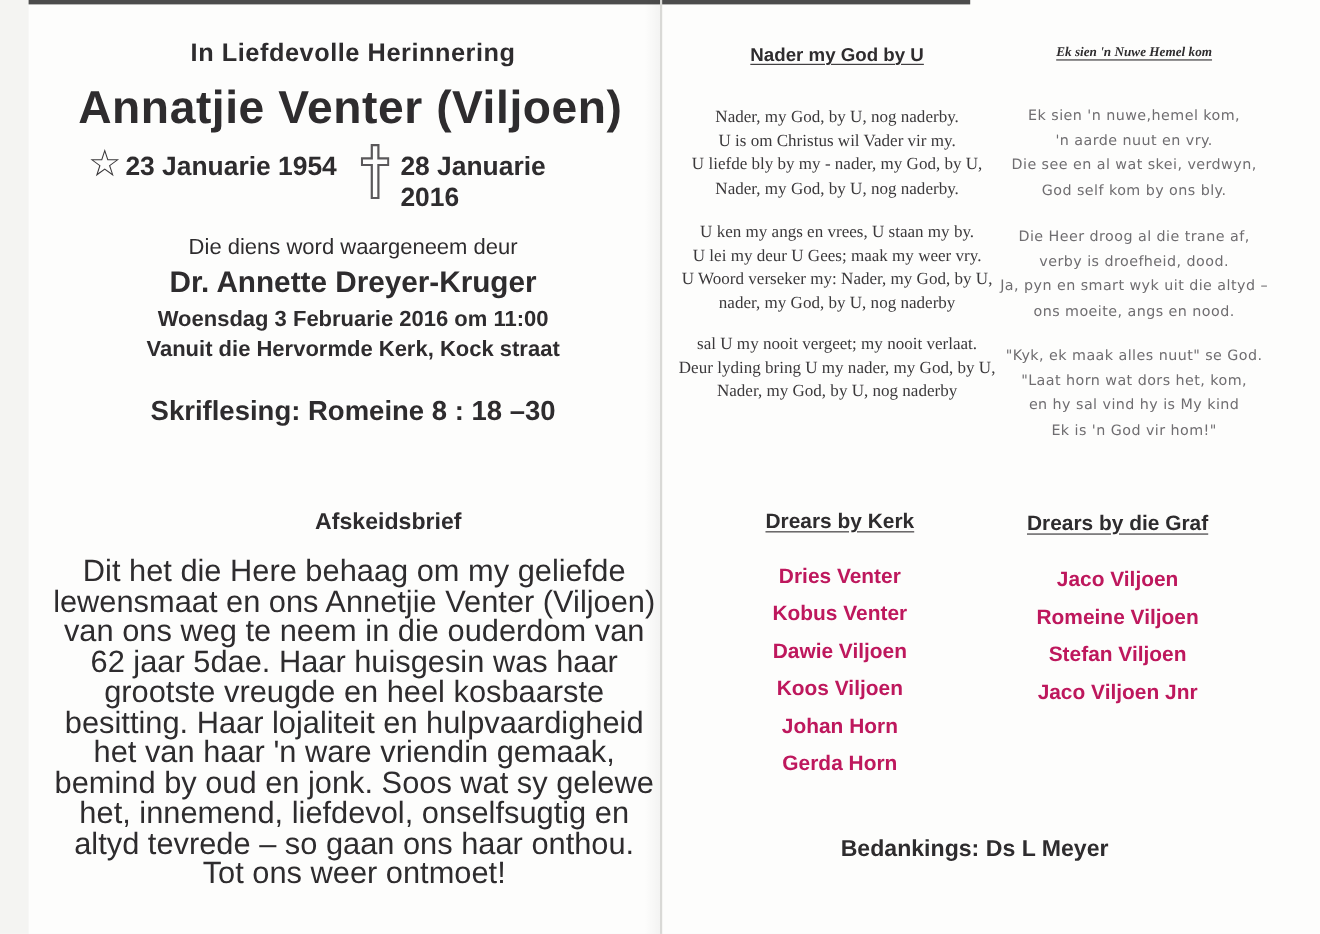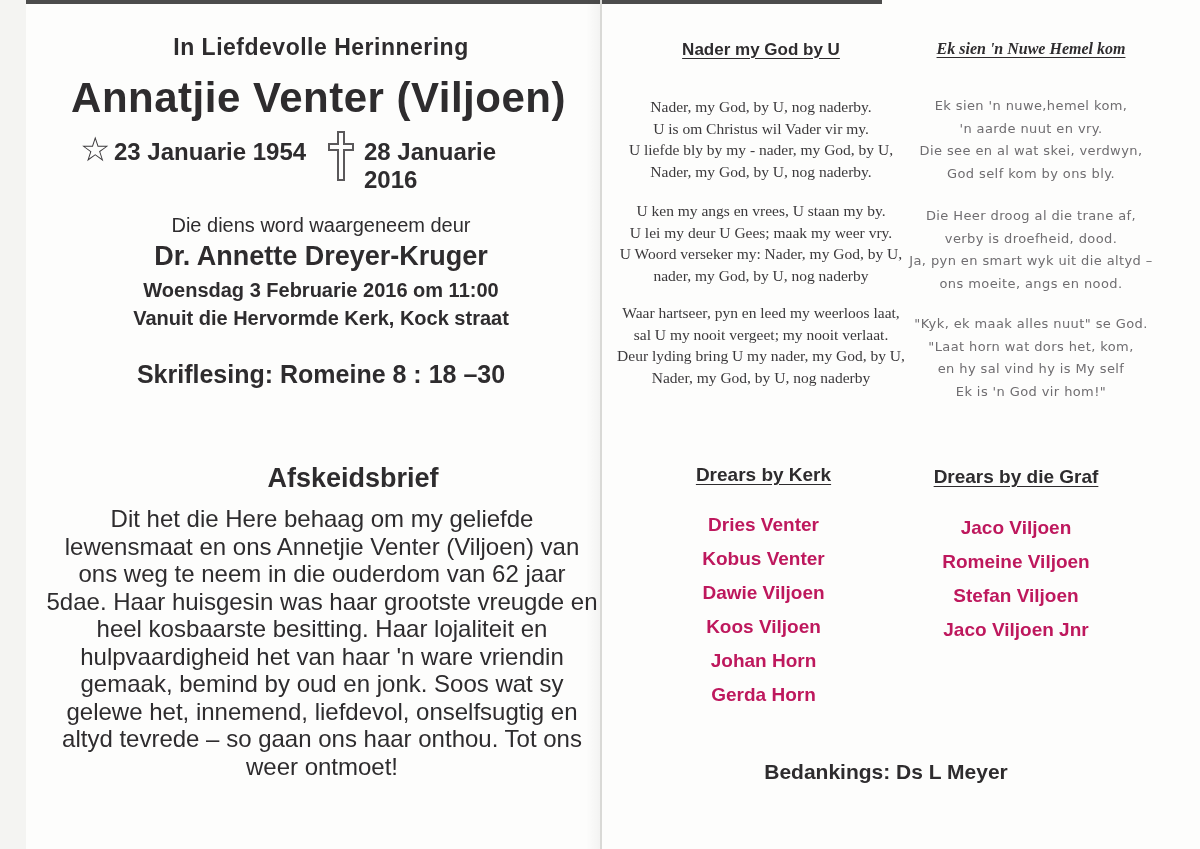--- a/index.html
+++ b/index.html
@@ -32,33 +32,33 @@
   .lp-dates { left: 50px; top: 132px; width: 480px; height: 60px; }
   .star-glyph { left: 4px; top: 0px; font-size: 34px; color: #3a383a; line-height: 34px; }
   .birth-date { left: 38px; top: 6px; font-size: 24px; font-weight: 700; }
   .cross-wrap { left: 252px; top: -2px; }
   .death-date { left: 288px; top: 6px; font-size: 24px; font-weight: 700; }
   .lp-service-intro { left: 0; top: 214px; width: 590px; font-size: 20px; font-weight: 400; }
   .lp-officiant { left: 0; top: 241px; width: 590px; font-size: 27px; font-weight: 700; }
   .lp-datetime { left: 0; top: 279px; width: 590px; font-size: 20px; font-weight: 600; }
   .lp-venue { left: 0; top: 307px; width: 590px; font-size: 20px; font-weight: 600; }
   .lp-scripture { left: 0; top: 360px; width: 590px; font-size: 25px; font-weight: 600; }
-  .lp-farewell-title { left: 0; top: 463px; width: 590px; font-size: 27px; font-weight: 600; padding-left: 32px; }
-  .lp-farewell-body { left: 20px; top: 505px; width: 552px; font-size: 24px; line-height: 27.5px; font-weight: 500; }
+  .lp-farewell-title { left: 0; top: 463px; width: 590px; font-size: 21px; font-weight: 600; padding-left: 32px; }
+  .lp-farewell-body { left: 20px; top: 505px; width: 552px; font-size: 28px; line-height: 27.5px; font-weight: 500; }
 
   
   .h1-title { left: 640px; top: 40px; width: 190px; font-size: 17px; font-weight: 700;
     text-decoration: underline; text-underline-offset: 3px; }
   .hymn1-verse { left: 590px; width: 290px; font-family: "Liberation Serif", serif;
     font-size: 15.5px; line-height: 21.5px; color: #3b393b; }
   .h1v1 { top: 96px; } .h1v2 { top: 200px; } .h1v3 { top: 302px; }
 
   
   .h2-title { left: 880px; top: 40px; width: 250px; font-family: "Liberation Serif", serif;
-    font-style: italic; font-size: 16px; font-weight: 700;
+    font-style: italic; font-size: 12px; font-weight: 700;
     text-decoration: underline; text-underline-offset: 3px; }
   .hymn2-verse { left: 870px; width: 270px; font-family: "DejaVu Sans", sans-serif;
     font-size: 13px; line-height: 22.5px; color: #6f6d70; letter-spacing: 0.4px; }
   .h2v1 { top: 95px; } .h2v2 { top: 205px; } .h2v3 { top: 313px; }
 
   
   .bk-title { left: 640px; top: 464px; width: 195px; font-size: 19px; font-weight: 700;
     text-decoration: underline; text-underline-offset: 3px; }
   .bg-title { left: 890px; top: 466px; width: 200px; font-size: 19px; font-weight: 700;
     text-decoration: underline; text-underline-offset: 3px; }
@@ -115,21 +115,20 @@
       <div>U liefde bly by my - nader, my God, by U,</div>
       <div>Nader, my God, by U, nog naderby.</div>
     </div>
     <div class="abs center hymn1-verse h1v2">
       <div>U ken my angs en vrees, U staan my by.</div>
       <div>U lei my deur U Gees; maak my weer vry.</div>
       <div>U Woord  verseker my: Nader, my God, by U,</div>
       <div>nader, my God, by U, nog naderby</div>
     </div>
     <div class="abs center hymn1-verse h1v3">
-      <div>Waar hartseer, pyn en leed my weerloos laat,</div>
       <div>sal U my nooit vergeet; my nooit verlaat.</div>
       <div>Deur lyding bring U my nader, my God, by U,</div>
       <div>Nader, my God, by U, nog naderby</div>
     </div>
 
     <div class="abs center h2-title">Ek sien 'n Nuwe Hemel kom</div>
     <div class="abs center hymn2-verse h2v1">
       <div>Ek sien 'n nuwe,hemel kom,</div>
       <div>'n aarde nuut en vry.</div>
       <div>Die see en al wat skei, verdwyn,</div>
@@ -137,21 +136,21 @@
     </div>
     <div class="abs center hymn2-verse h2v2">
       <div>Die Heer droog al die trane af,</div>
       <div>verby is droefheid, dood.</div>
       <div>Ja, pyn en smart wyk uit die altyd –</div>
       <div>ons moeite, angs en nood.</div>
     </div>
     <div class="abs center hymn2-verse h2v3">
       <div>"Kyk, ek maak alles nuut" se God.</div>
       <div>"Laat horn wat dors het, kom,</div>
-      <div>en hy sal vind hy is My self</div>
+      <div>en hy sal vind hy is My kind</div>
       <div>Ek is 'n God vir hom!"</div>
     </div>
 
     <div class="abs center bk-title">Drears by Kerk</div>
     <div class="abs center bk-names">
       <div class="name-item">Dries Venter</div>
       <div class="name-item">Kobus Venter</div>
       <div class="name-item">Dawie Viljoen</div>
       <div class="name-item">Koos Viljoen</div>
       <div class="name-item">Johan Horn</div>

